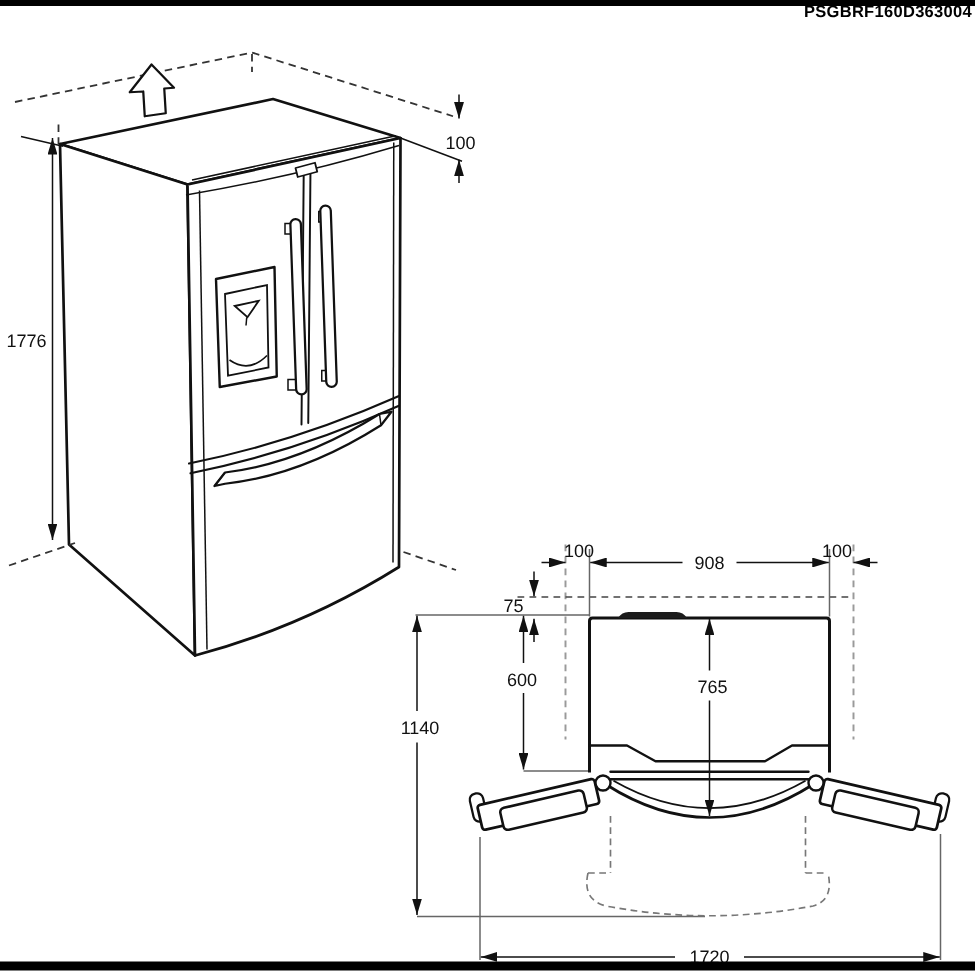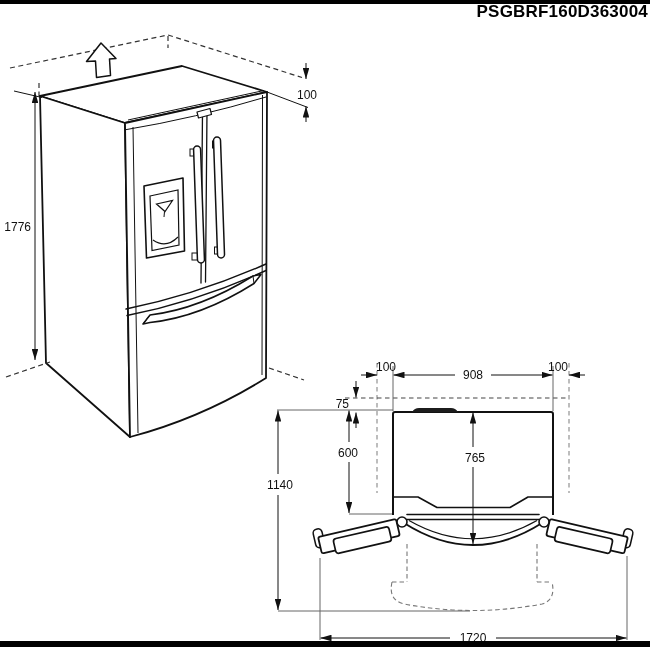--- a/index.html
+++ b/index.html
@@ -1,21 +1,21 @@
 <!DOCTYPE html>
 <html><head>
 <meta charset="utf-8">
 <style>
   html,body{margin:0;padding:0;background:#fff;}
   .canvas{position:relative;width:650px;height:650px;background:#ffffff;overflow:hidden;
           font-family:"Liberation Sans",sans-serif;}
   .bar{position:absolute;left:0;width:650px;background:#000;}
   .bar.top{top:0;height:4px;}
   .bar.bottom{top:641px;height:6px;}
-  .code{position:absolute;top:2px;right:2px;font-size:17px;font-weight:700;color:#000;
+  .code{position:absolute;top:2px;right:2px;font-size:11px;font-weight:700;color:#000;
         letter-spacing:.2px;}
   svg{position:absolute;left:0;top:0;}
   .ln{stroke:#111;stroke-width:1.6;fill:none;stroke-linejoin:round;stroke-linecap:round;}
   .thin{stroke:#111;stroke-width:1;fill:none;}
   .face{stroke:#111;stroke-width:1.8;fill:#fff;stroke-linejoin:round;}
   .dim{stroke:#111;stroke-width:1;fill:none;}
   .ext{stroke:#666;stroke-width:1;fill:none;}
   .dash{stroke:#333;stroke-width:1.2;fill:none;stroke-dasharray:5 3.5;}
   .gdash{stroke:#9a9a9a;stroke-width:1.3;fill:none;stroke-dasharray:4.5 3.5;}
   .ddash{stroke:#777;stroke-width:1.1;fill:none;stroke-dasharray:4.5 3;}

